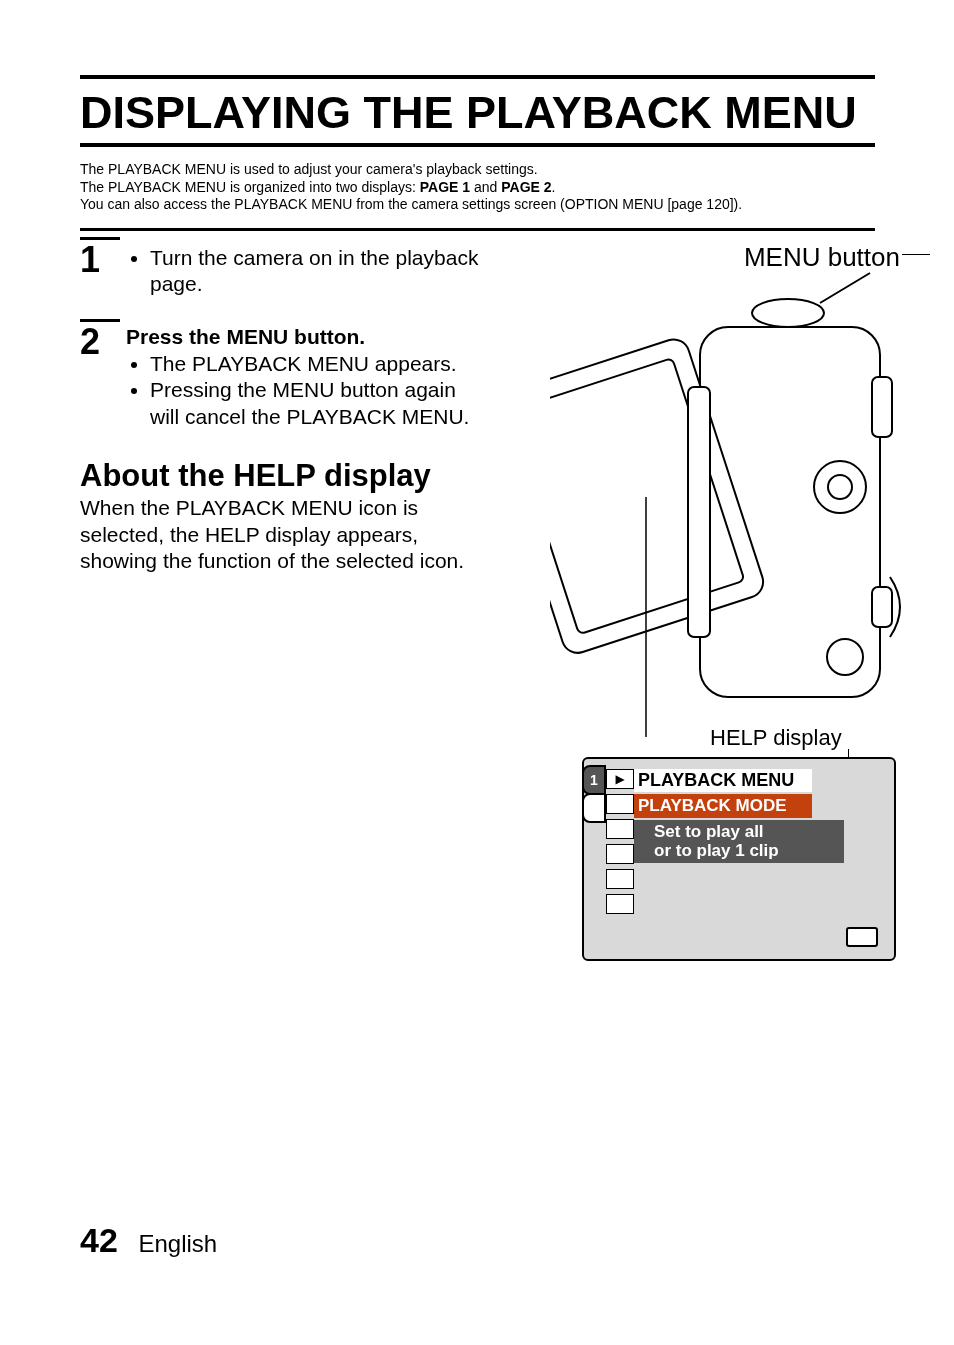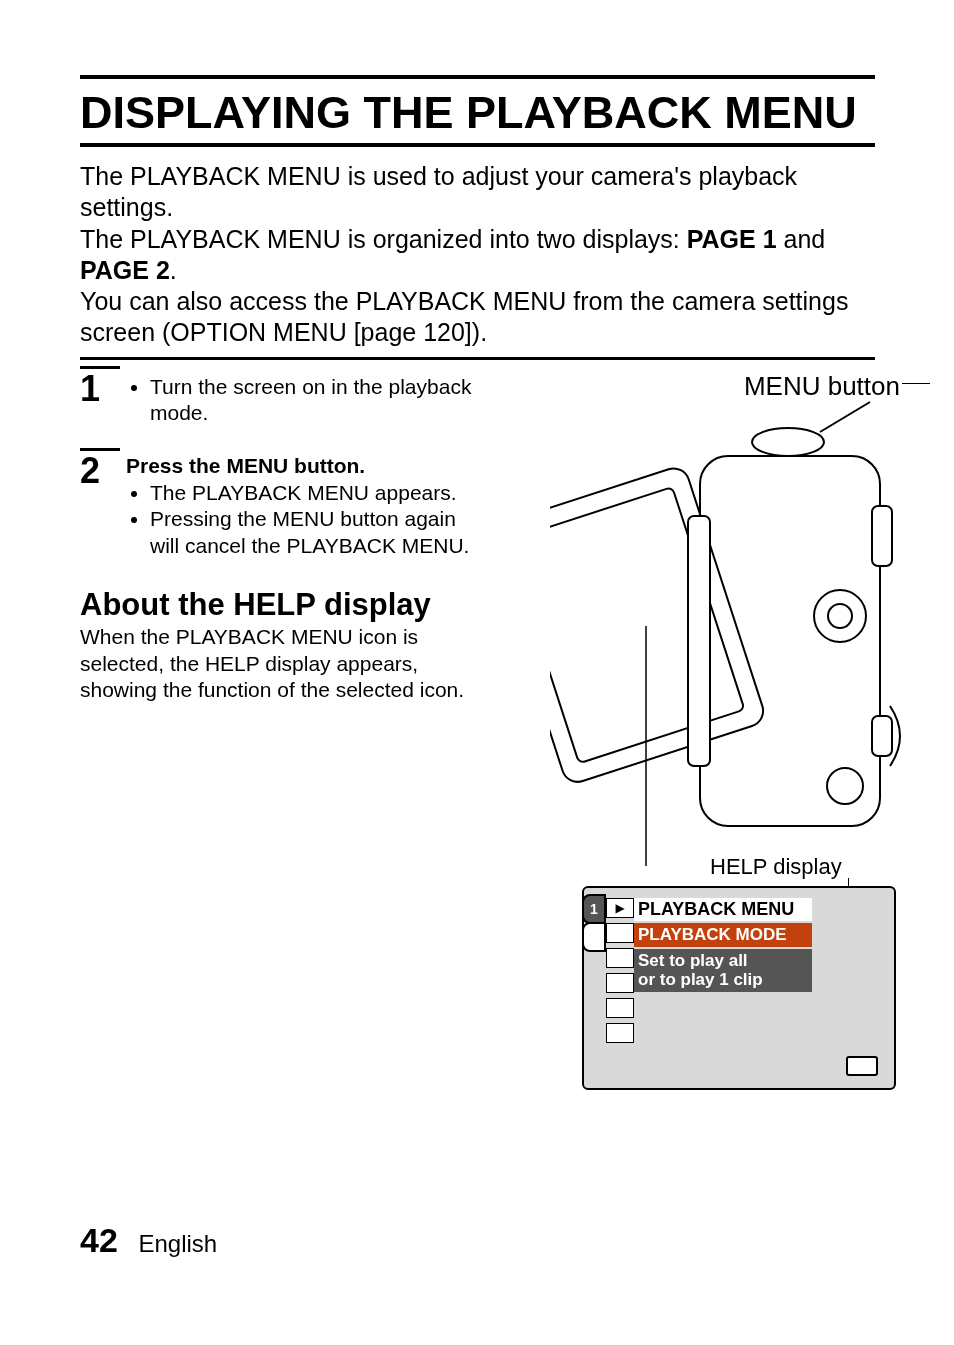--- a/index.html
+++ b/index.html
@@ -19,23 +19,23 @@
   }
   .rule-thick{border:0;border-top:4px solid #000;margin:0;}
   .rule-mid{border:0;border-top:3px solid #000;margin:0;}
   h1.title{
     font-size:45px;
     font-weight:900;
     letter-spacing:0px;
     margin:8px 0 4px 0;
   }
   .intro{
-    font-size:25px;
+    font-size:14px;
     line-height:1.25;
-    margin:14px 0 8px 0;
+    margin:14px 0 14px 0;
   }
   .intro b{font-weight:900;}
   .steps{margin-top:6px;}
   .step{display:flex;align-items:flex-start;margin-top:4px;}
   .step-num{
     font-size:36px;
     font-weight:900;
     width:40px;
     line-height:1;
     border-top:3px solid #000;
@@ -114,21 +114,21 @@
     padding:2px 4px;
     width:170px;
     margin-top:2px;
     font-family:Arial,Helvetica,sans-serif;
   }
   .pb-help{
     background:#555;
     color:#fff;
     font-weight:700;
     font-size:17px;
-    padding:2px 4px;
+    padding:2px 20px;
     width:170px;
     margin-top:2px;
     line-height:1.15;
     font-family:Arial,Helvetica,sans-serif;
   }
   .side-icons{
     position:absolute;
     left:6px; top:10px;
     width:40px;
     display:flex;
@@ -201,21 +201,21 @@
   </div>
 
   <hr class="rule-mid">
 
   <div style="position:relative;">
     <div class="steps" style="width:400px;">
       <div class="step">
         <div class="step-num">1</div>
         <div class="step-body">
           <ul class="bullets">
-            <li>Turn the screen on in the playback mode.</li>
+            <li>Turn the camera on in the playback page.</li>
           </ul>
         </div>
       </div>
 
       <div class="step" style="margin-top:22px;">
         <div class="step-num">2</div>
         <div class="step-body">
           <div class="step-head">Press the MENU button.</div>
           <ul class="bullets">
             <li>The PLAYBACK MENU appears.</li>

